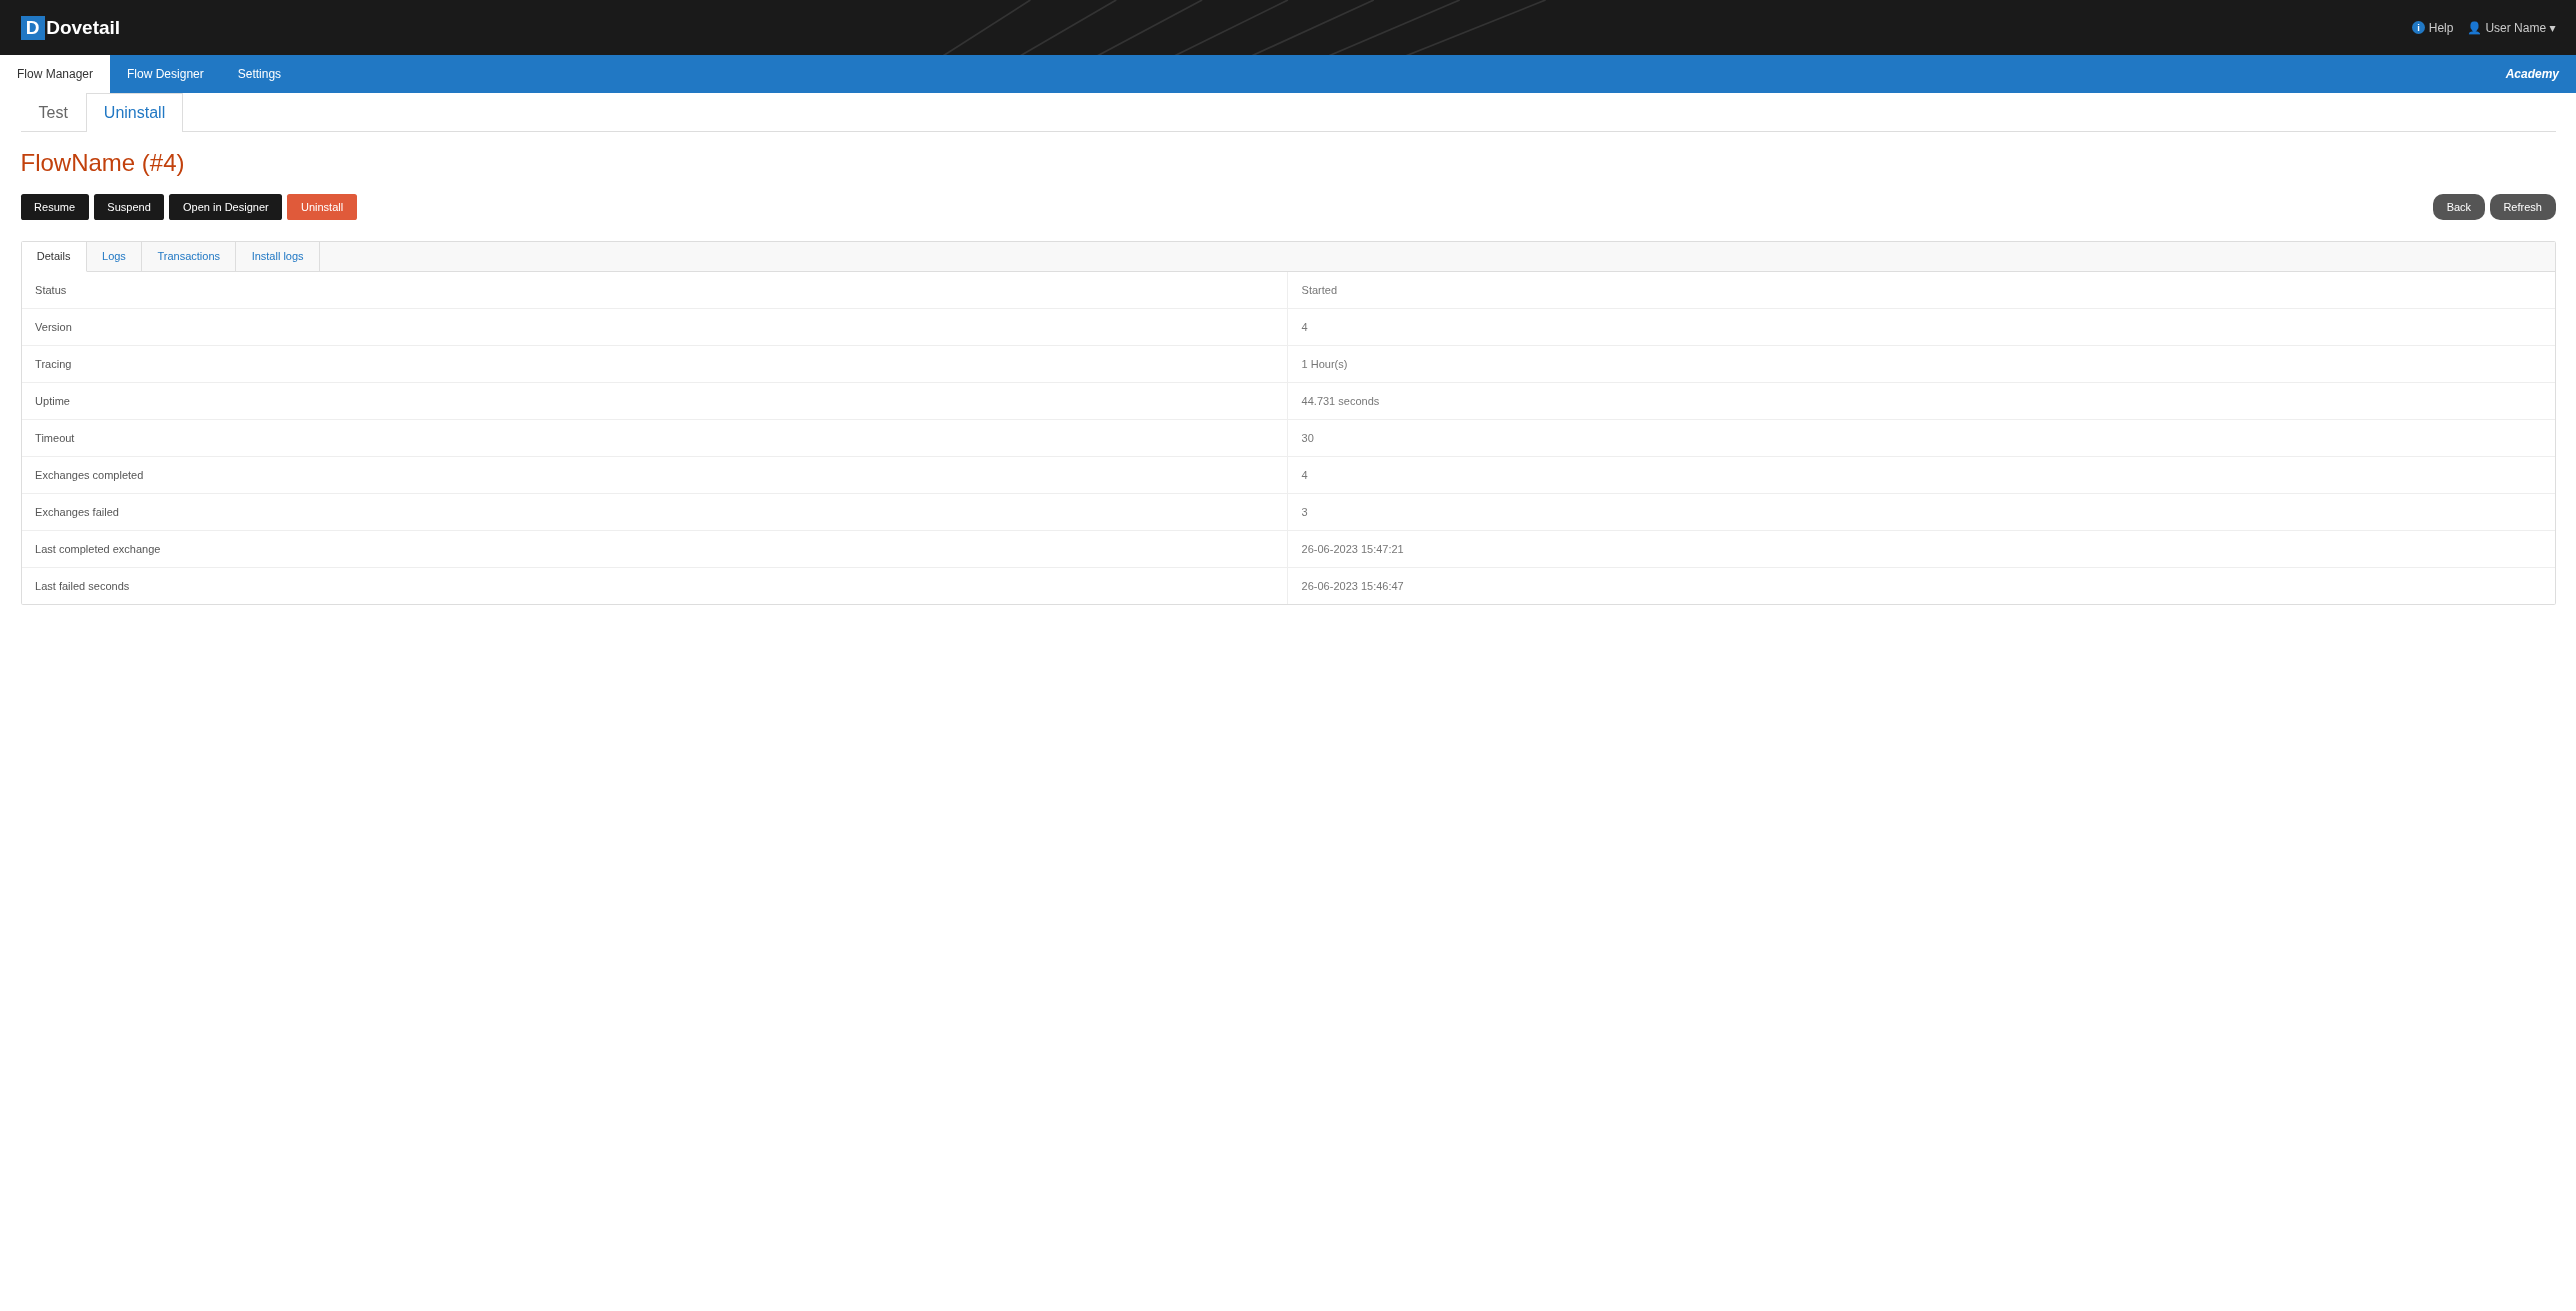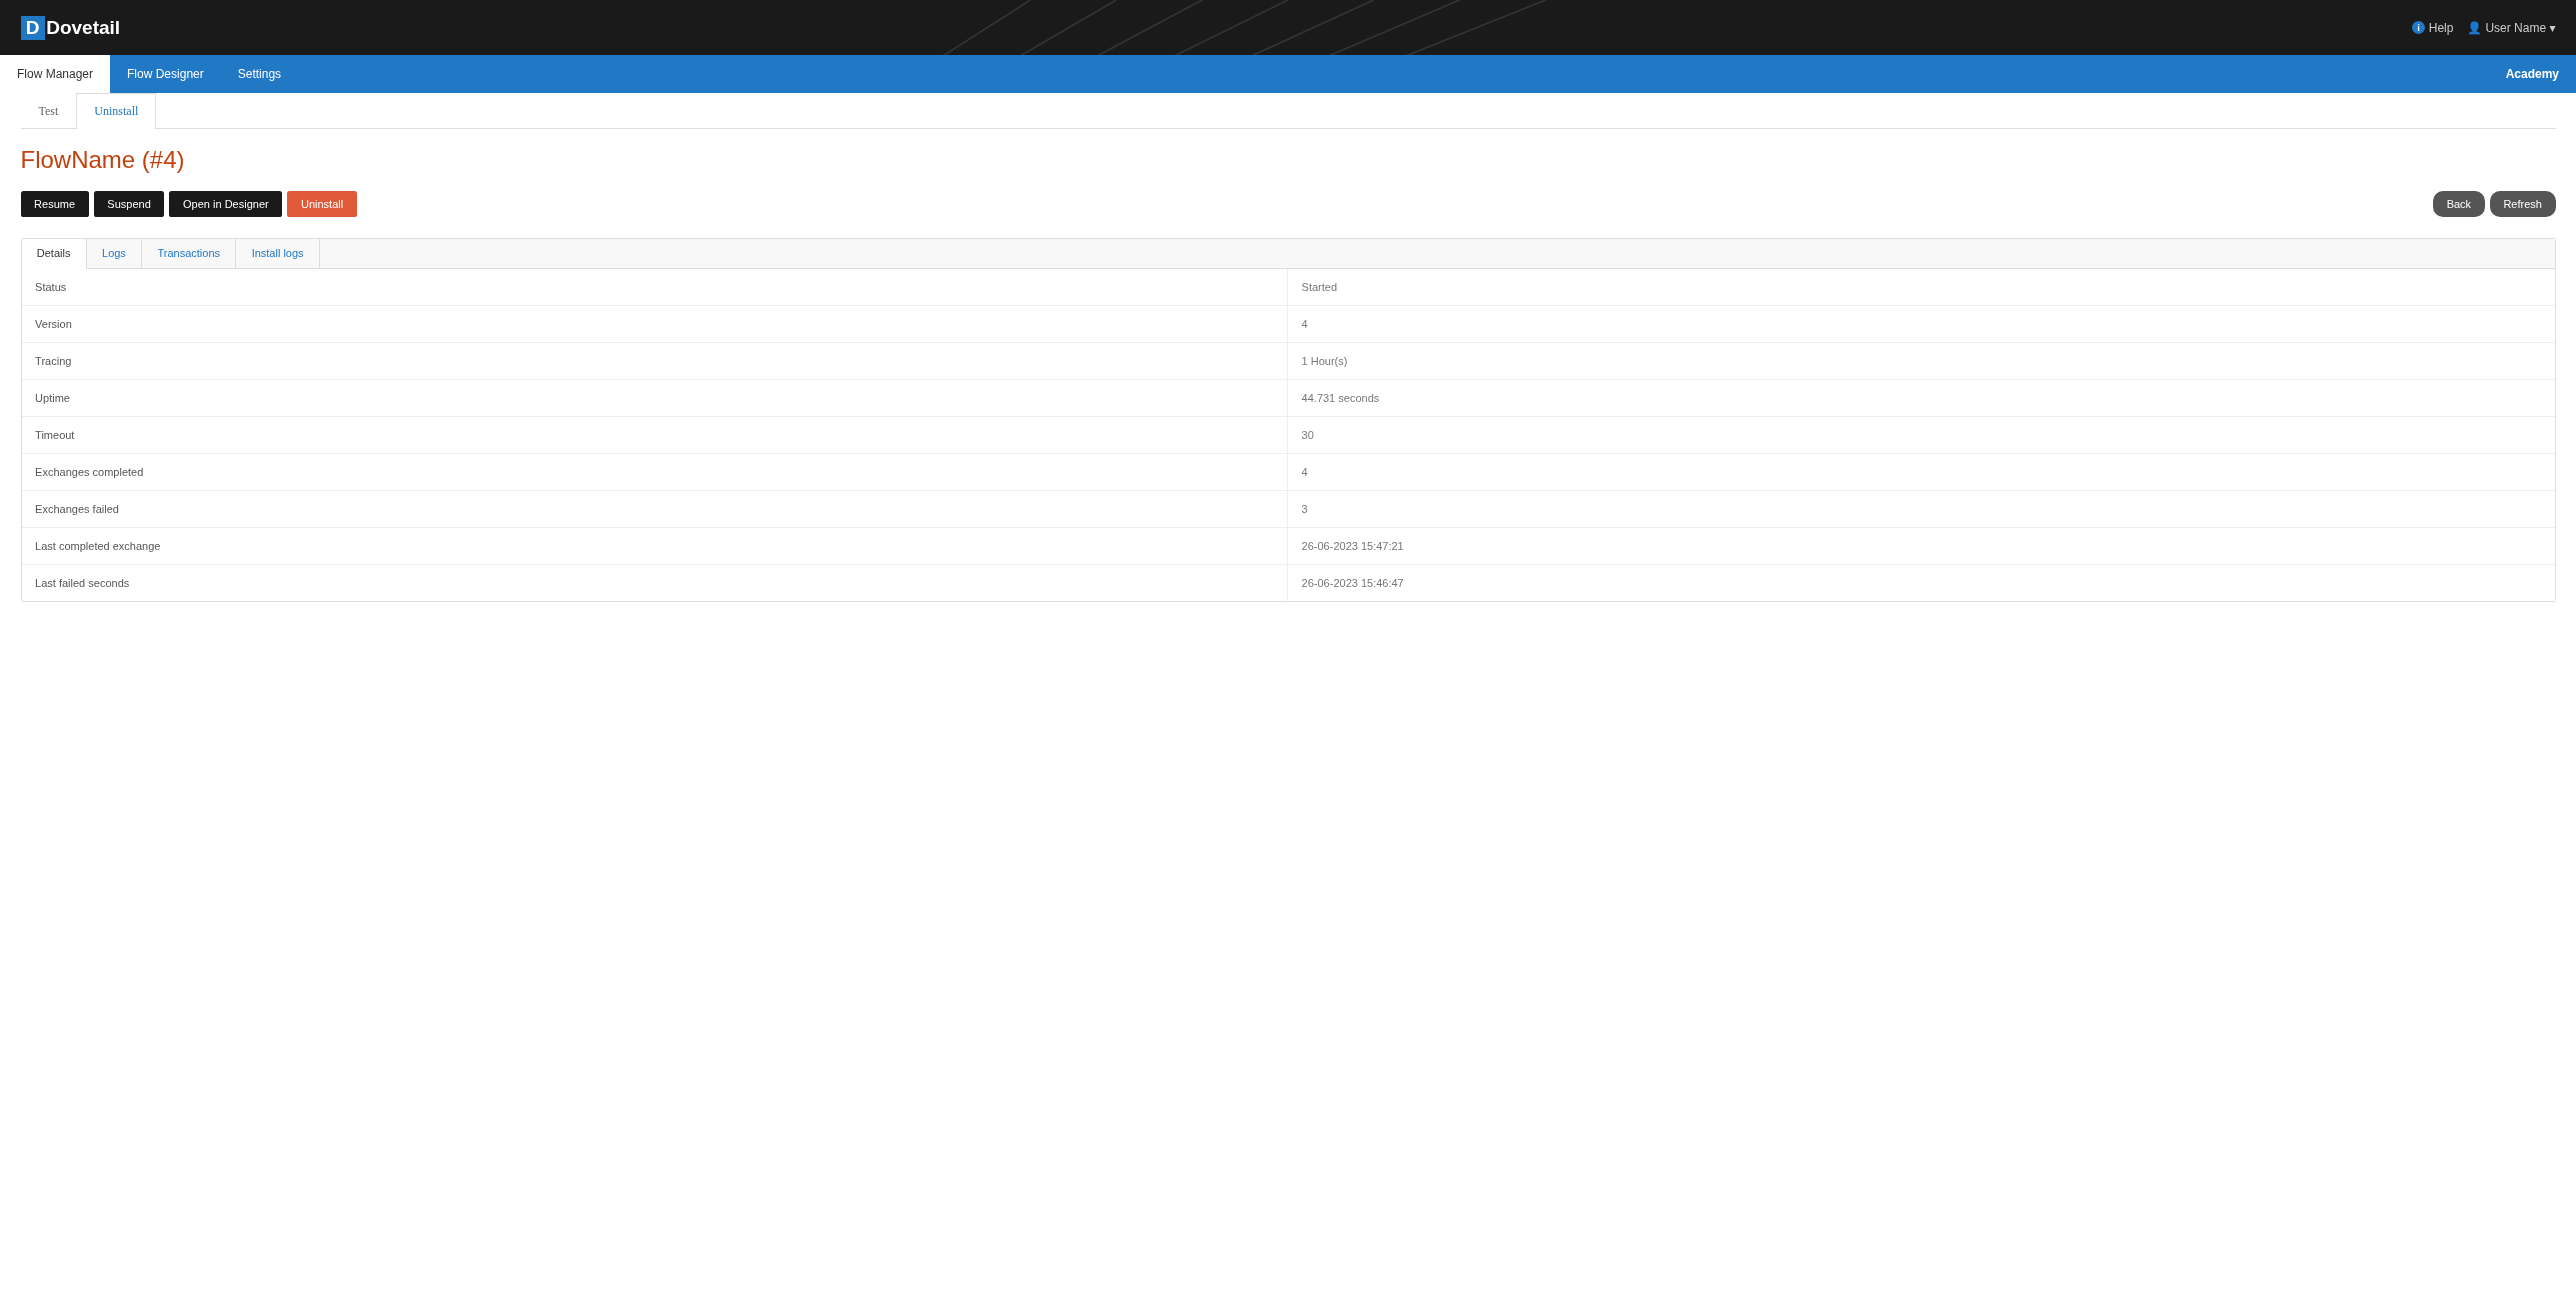--- a/index.html
+++ b/index.html
@@ -105,43 +105,43 @@
     }
     .nav-spacer { flex: 1; }
     .nav-academy {
       display: flex;
       align-items: center;
       padding: 0 17px;
       color: #fff;
       font-weight: bold;
       font-size: 12px;
       cursor: pointer;
+      font-style: italic;
     }
 
     
     .main-content {
       padding: 0 20.5px 20.5px;
     }
 
     
     .tab-bar {
       display: flex;
       border-bottom: 0.9px solid #ddd;
       margin-bottom: 17px;
     }
     .tab {
       padding: 10.2px 17px;
       cursor: pointer;
-      font-size: 12px;
+      font-size: 16px;
       color: #666;
       border: 0.9px solid transparent;
       border-bottom: none;
       margin-bottom: -0.9px;
       background: transparent;
-      font-family: Liberation Serif, serif;
     }
     .tab.active {
       color: #2178c4;
       border-color: #ddd;
       border-bottom-color: #fff;
       background: #fff;
     }
 
     
     .page-title {

